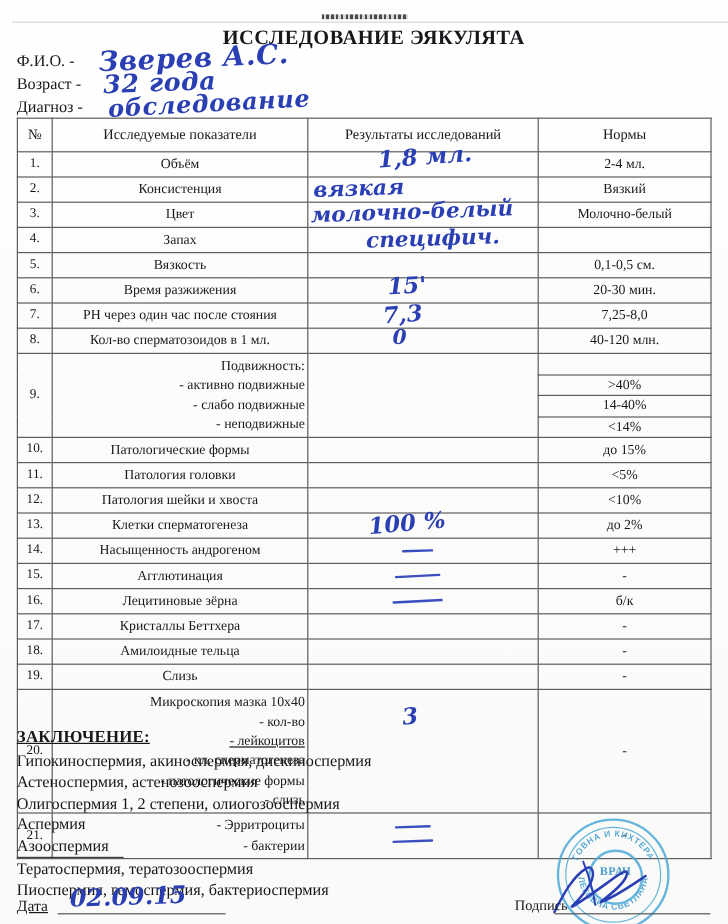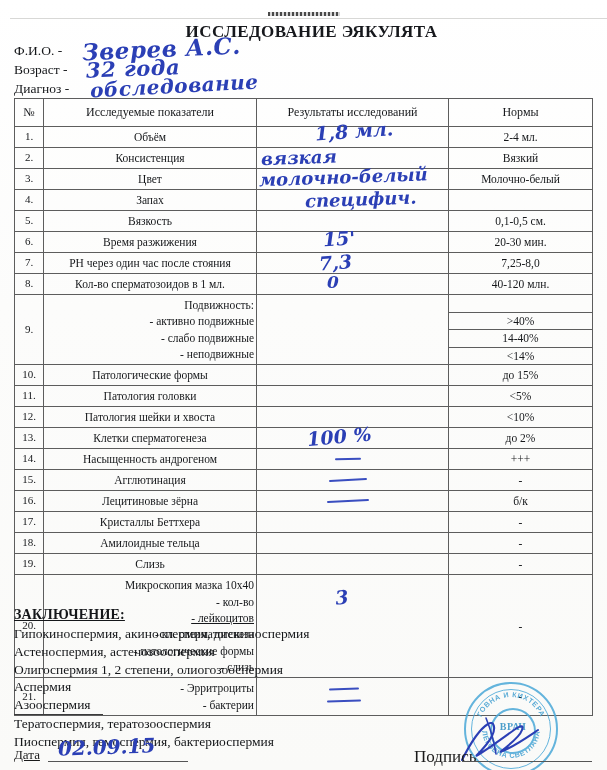--- a/index.html
+++ b/index.html
@@ -184,21 +184,21 @@
   }
   .date-label { position: absolute; left: 0; top: 5px; font-size: 13px; text-decoration: underline; }
   .date-line  { position: absolute; left: 34px; top: 19px; width: 140px; height: 1px; background: #555; }
   .date-value {
     position: absolute; left: 44px; top: -7px;
     font-size: 20px; color: #2b3fb5;
     font-family: "DejaVu Serif","Liberation Serif",serif;
     font-style: italic; font-weight: bold;
     transform: rotate(-2deg);
   }
-  .sign-label { position: absolute; left: 400px; top: 5px; font-size: 17px; }
+  .sign-label { position: absolute; left: 415px; top: 5px; font-size: 12px; }
   .sign-line  { position: absolute; left: 448px; top: 19px; width: 130px; height: 1px; background: #555; }
 
   
   .stamp {
     position: absolute;
     left: 464px;
     top: 682px;
     width: 90px;
     height: 90px;
     border-radius: 50%;

